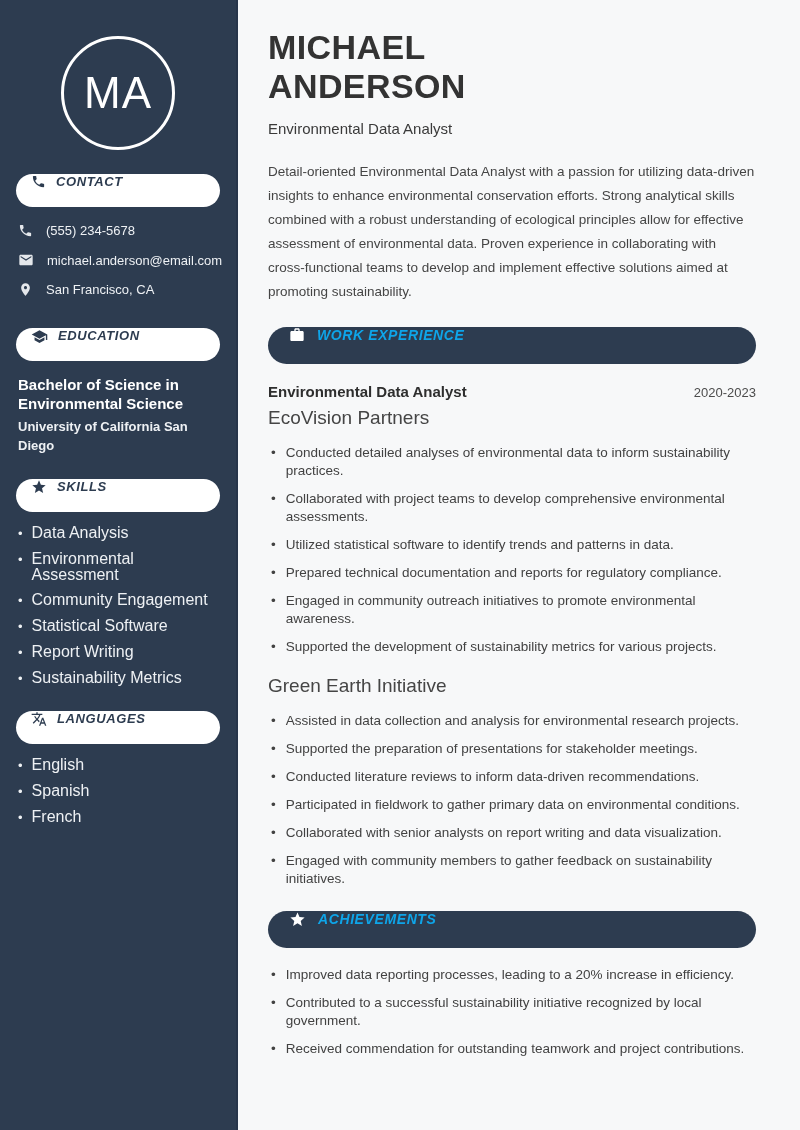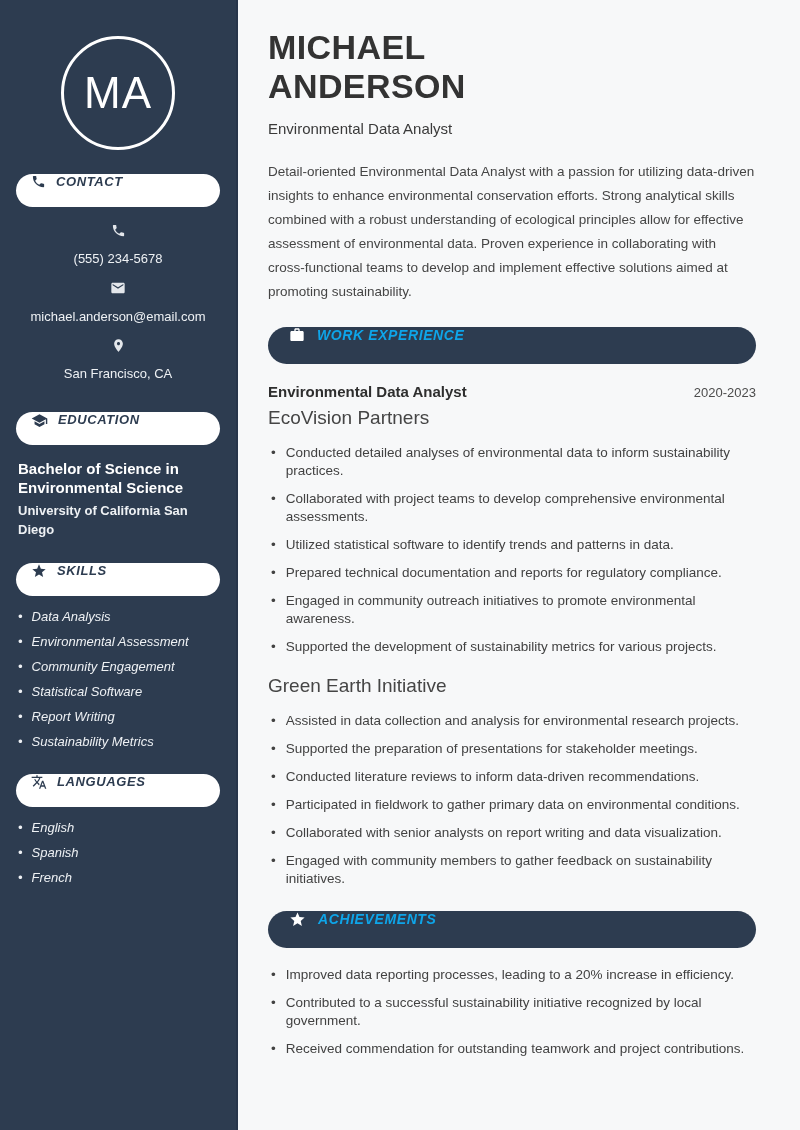--- a/index.html
+++ b/index.html
@@ -31,29 +31,29 @@
   .pill{
     border-radius:999px;display:flex;align-items:flex-start;
     font-weight:700;letter-spacing:.6px;font-style:italic;
   }
   .pill.light{
     background:var(--pill_light_bg);color:var(--sidebar_bg);
     height:33px;padding:0 15px;gap:10px;font-size:13px;margin-top:24px;
   }
   .pill.light svg{flex:0 0 auto;}
   .contact-list{margin-top:9px;}
-  .contact-row{display:flex;align-items:center;gap:13px;padding:7px 2px;font-size:13px;flex-direction:column;}
+  .contact-row{display:flex;align-items:center;gap:13px;padding:7px 2px;font-size:13px;}
   .contact-row svg{flex:0 0 auto;opacity:.95;}
   .edu{margin-top:14px;padding:0 2px;}
   .degree{font-size:15px;font-weight:700;color:#fff;line-height:19px;}
   .school{font-size:13px;line-height:19px;margin-top:4px;color:var(--sidebar_text);font-weight:bold;}
   .side-list{list-style:none;margin-top:13px;padding:0 2px;}
   .side-list li{
-    font-size:13px;line-height:16px;margin-bottom:9px;
-    display:flex;align-items:baseline;gap:9px;font-style:italic;
+    font-size:16px;line-height:16px;margin-bottom:9px;
+    display:flex;align-items:baseline;gap:9px;
   }
   .side-list li::before{content:"•";font-size:13px;line-height:16px;}
 
   
   .main{flex:1;padding:28px 44px 0 30px;}
   .name{
     font-size:34px;line-height:39px;font-weight:700;
     color:var(--heading_text);letter-spacing:.4px;
   }
   .role-subtitle{font-size:15px;color:#3a3a3a;margin-top:14px;}

